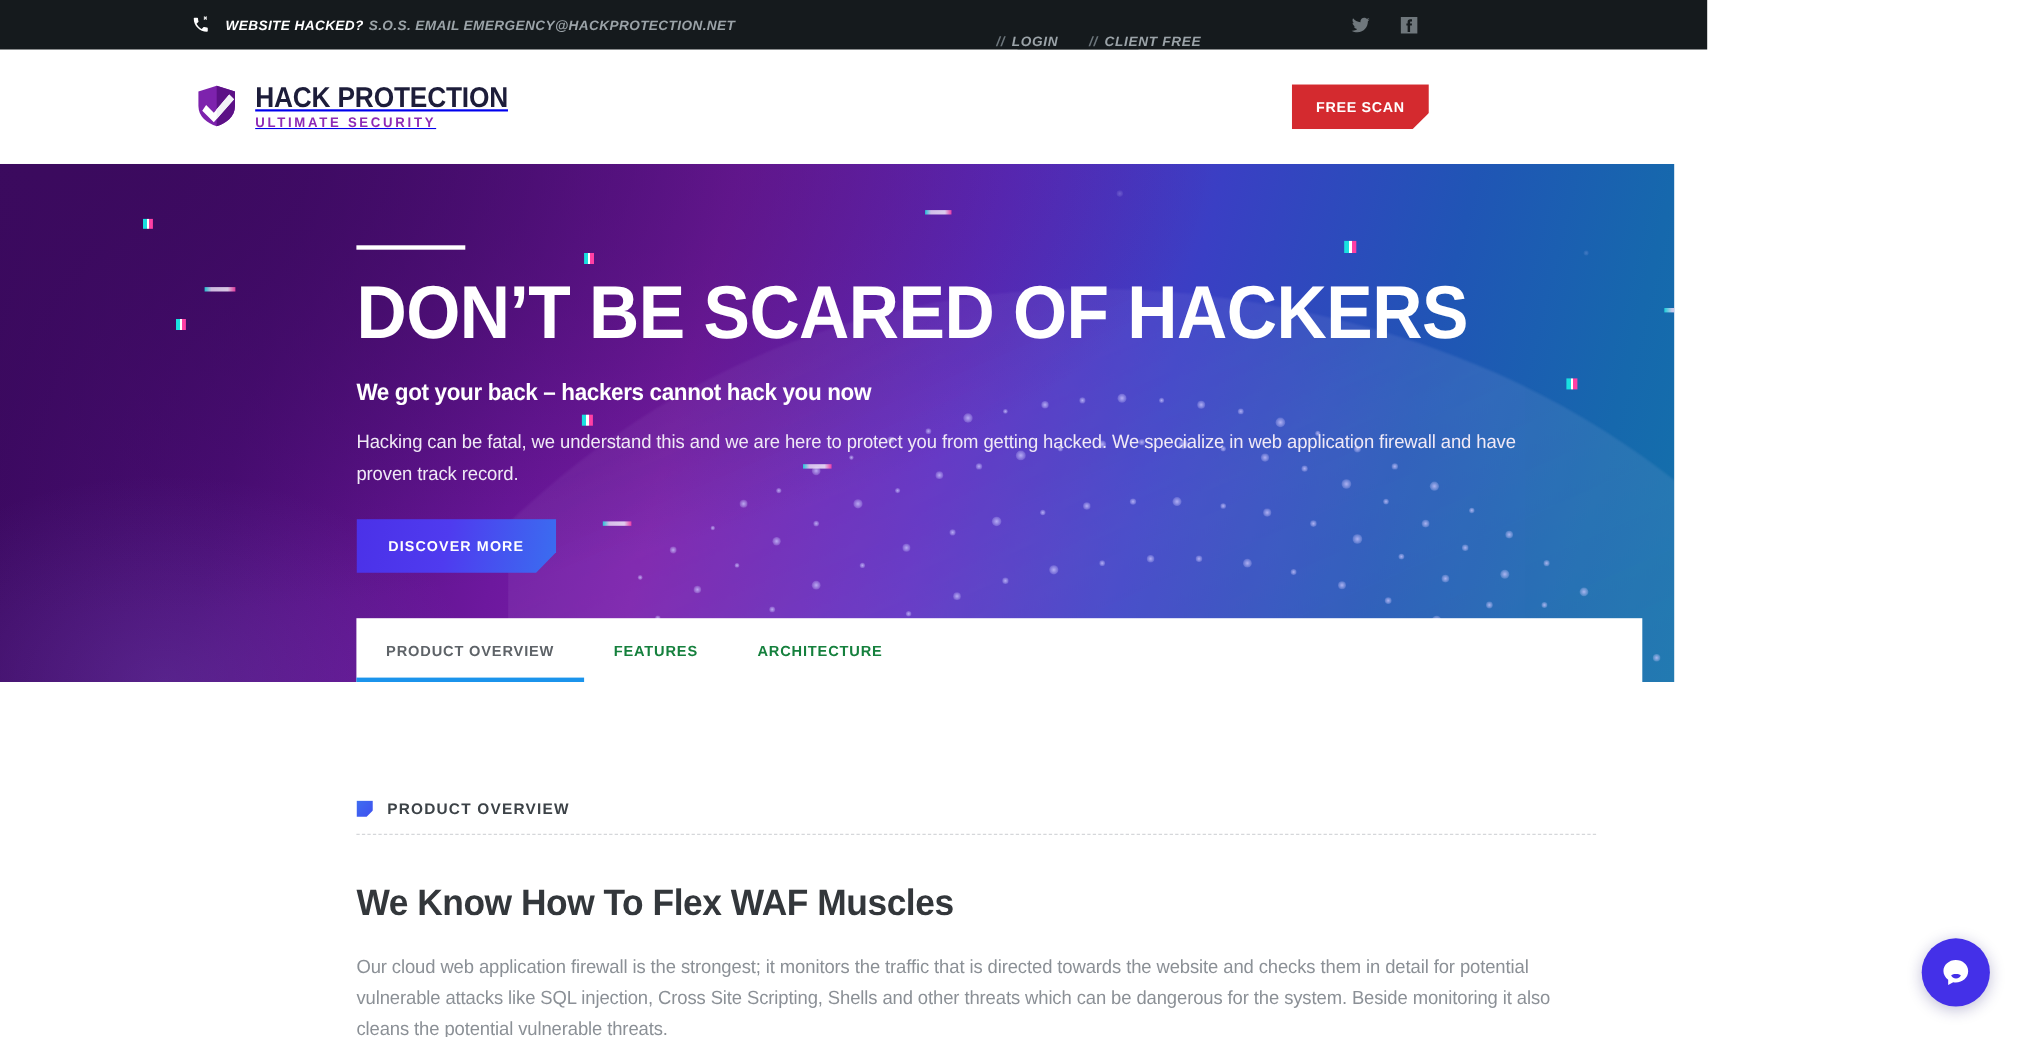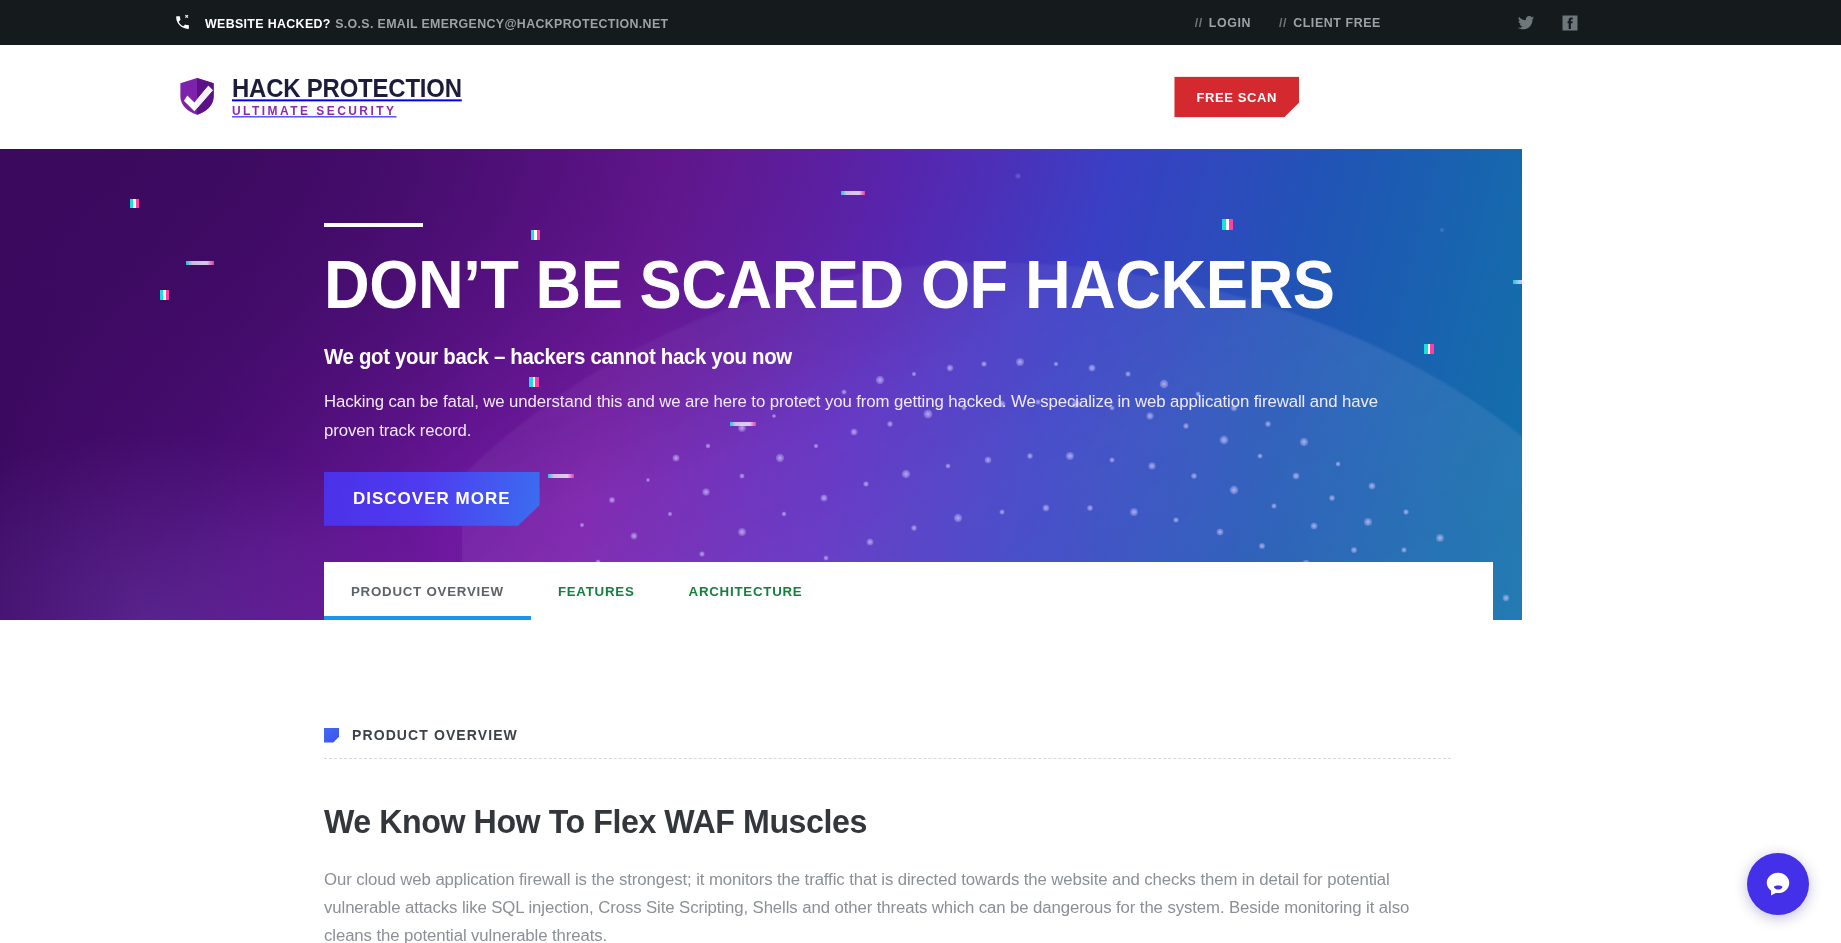--- a/index.html
+++ b/index.html
@@ -9,23 +9,24 @@
     height: 943px;
     overflow: hidden;
     background: #ffffff;
     font-family: "Liberation Sans", sans-serif;
   }
 
   
   .topbar {
     position: absolute;
     top: 0; left: 0;
-    width: 1841px; height: 45px;
+    width: 1552px; height: 45px;
     background: #151a1d;
     z-index: 30;
+    font-style: italic;
   }
   .topbar-notch {
     position: absolute;
     top: 45px; left: 925px;
     width: 110px; height: 6px;
     background: #151a1d;
   }
   .topbar-left {
     position: absolute;
     left: 174px; top: 0;
@@ -49,21 +50,21 @@
     color: #9ba3a8;
     font-size: 12.4px;
     font-weight: bold;
     letter-spacing: 0.35px;
   }
   .topbar-right {
     position: absolute;
     right: 525px; top: 0;
     height: 45px;
     display: flex;
-    align-items: center;
+    align-items: flex-end;
     gap: 28px;
   }
   .top-link {
     color: #9ba3a8;
     font-size: 12.4px;
     font-weight: bold;
     letter-spacing: 0.6px;
     text-decoration: none;
     white-space: nowrap;
   }
@@ -216,21 +217,21 @@
     transform: scaleX(0.965);
     transform-origin: left center;
   }
   .discover {
     margin-top: 28px;
     display: inline-block;
     background: linear-gradient(100deg, #4b31e8 0%, #4f3bef 45%, #3a6ef0 100%);
     color: #ffffff;
     border: none;
     font-family: inherit;
-    font-size: 17px;
+    font-size: 13px;
     font-weight: bold;
     letter-spacing: 1px;
     padding: 17px 29px 17px 29px;
     cursor: pointer;
     clip-path: polygon(0 0, 100% 0, 100% 62%, 90% 100%, 0 100%);
   }
 
   
   .tabbar {
     position: absolute;

